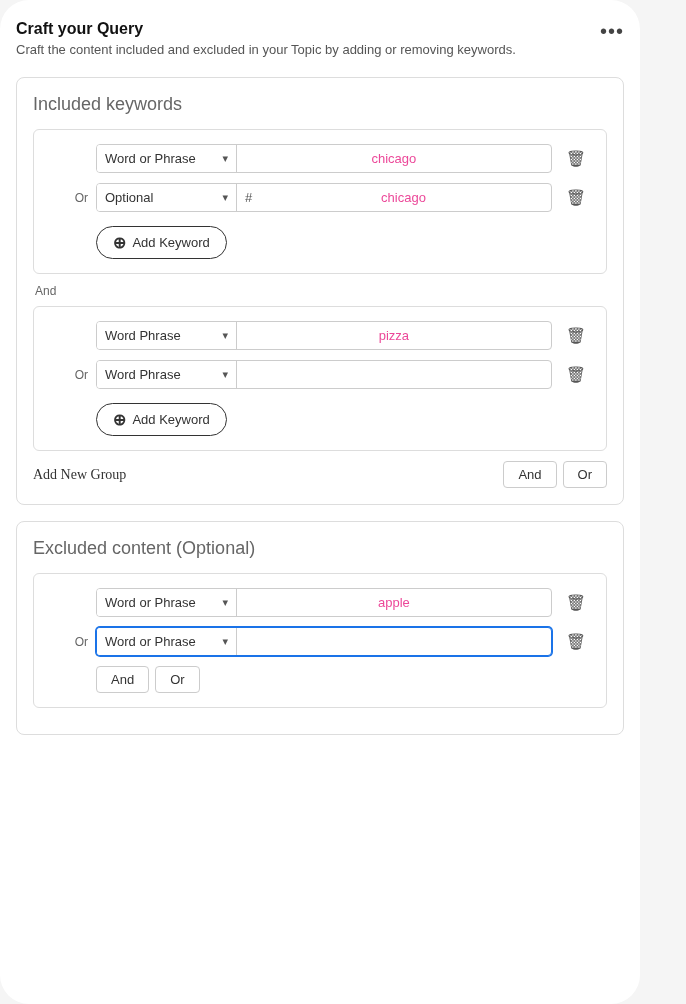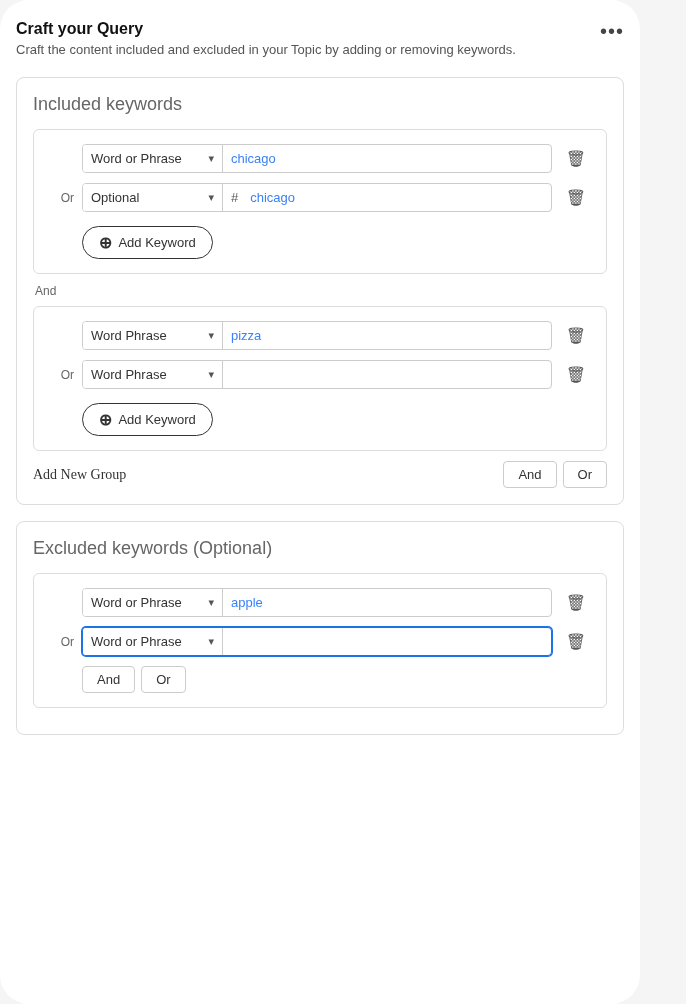--- a/index.html
+++ b/index.html
@@ -53,21 +53,21 @@
       color: #111;
       margin-bottom: 14px;
     }
     .section-label span {
       font-weight: 400;
       color: #666;
     }
     .group-container {
       border: 1px solid #ddd;
       border-radius: 6px;
-      padding: 14px 14px 14px 14px;
+      padding: 14px 14px 14px 28px;
       background: #fff;
       margin-bottom: 10px;
       position: relative;
     }
     .keyword-row {
       display: flex;
       align-items: center;
       margin-bottom: 10px;
       position: relative;
     }
@@ -116,22 +116,23 @@
       background: #fff;
       display: flex;
       align-items: center;
     }
     .keyword-text-input {
       flex: 1;
       border: none;
       outline: none;
       padding: 6px 8px;
       font-size: 13px;
-      color: #3b82f6;
+      color: #ec4899;
       background: transparent;
+      text-align: center;
     }
     .delete-btn {
       background: none;
       border: none;
       cursor: pointer;
       padding: 4px 6px;
       margin-left: 8px;
       color: #555;
       font-size: 16px;
       flex-shrink: 0;
@@ -280,21 +281,21 @@
       <span class="add-group-label">Add New Group</span>
       <div class="and-or-btns">
         <button class="and-or-btn">And</button>
         <button class="and-or-btn">Or</button>
       </div>
     </div>
   </div>
 
   <div class="section-card">
     <div class="section-label">
-      <span>Excluded keywords</span> <span style="font-weight:400;color:#666;">(Optional)</span>
+      <span>Excluded content</span> <span style="font-weight:400;color:#666;">(Optional)</span>
     </div>
 
     <div class="group-container">
 
       <div class="keyword-row">
         <div class="or-label"></div>
         <div class="keyword-input-group">
           <div class="type-select">
             <span>Word or Phrase</span>
             <span class="chevron">▾</span>

